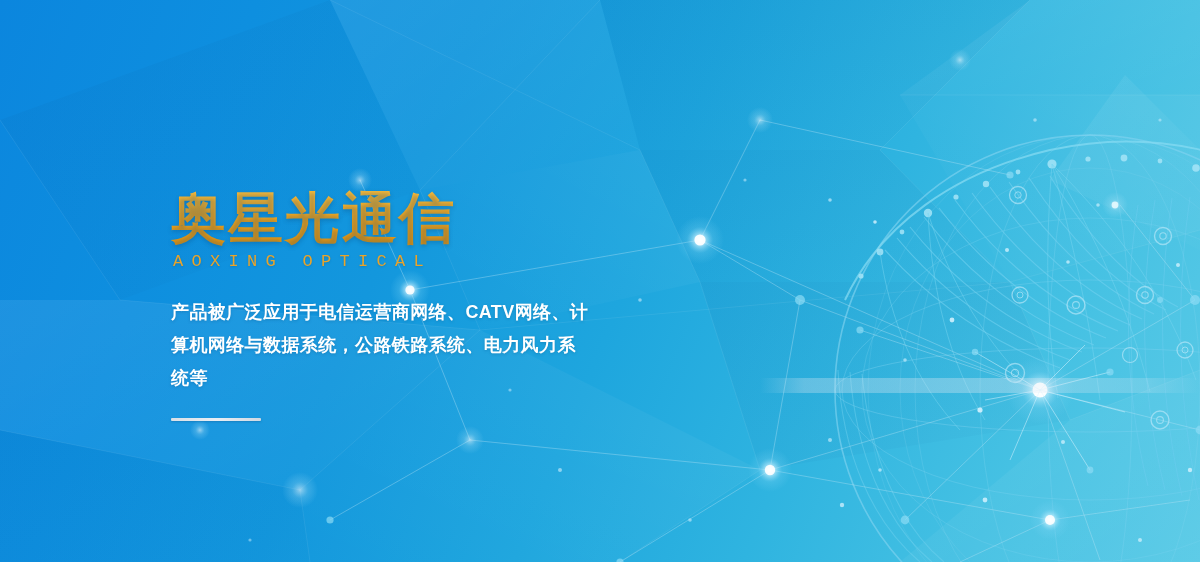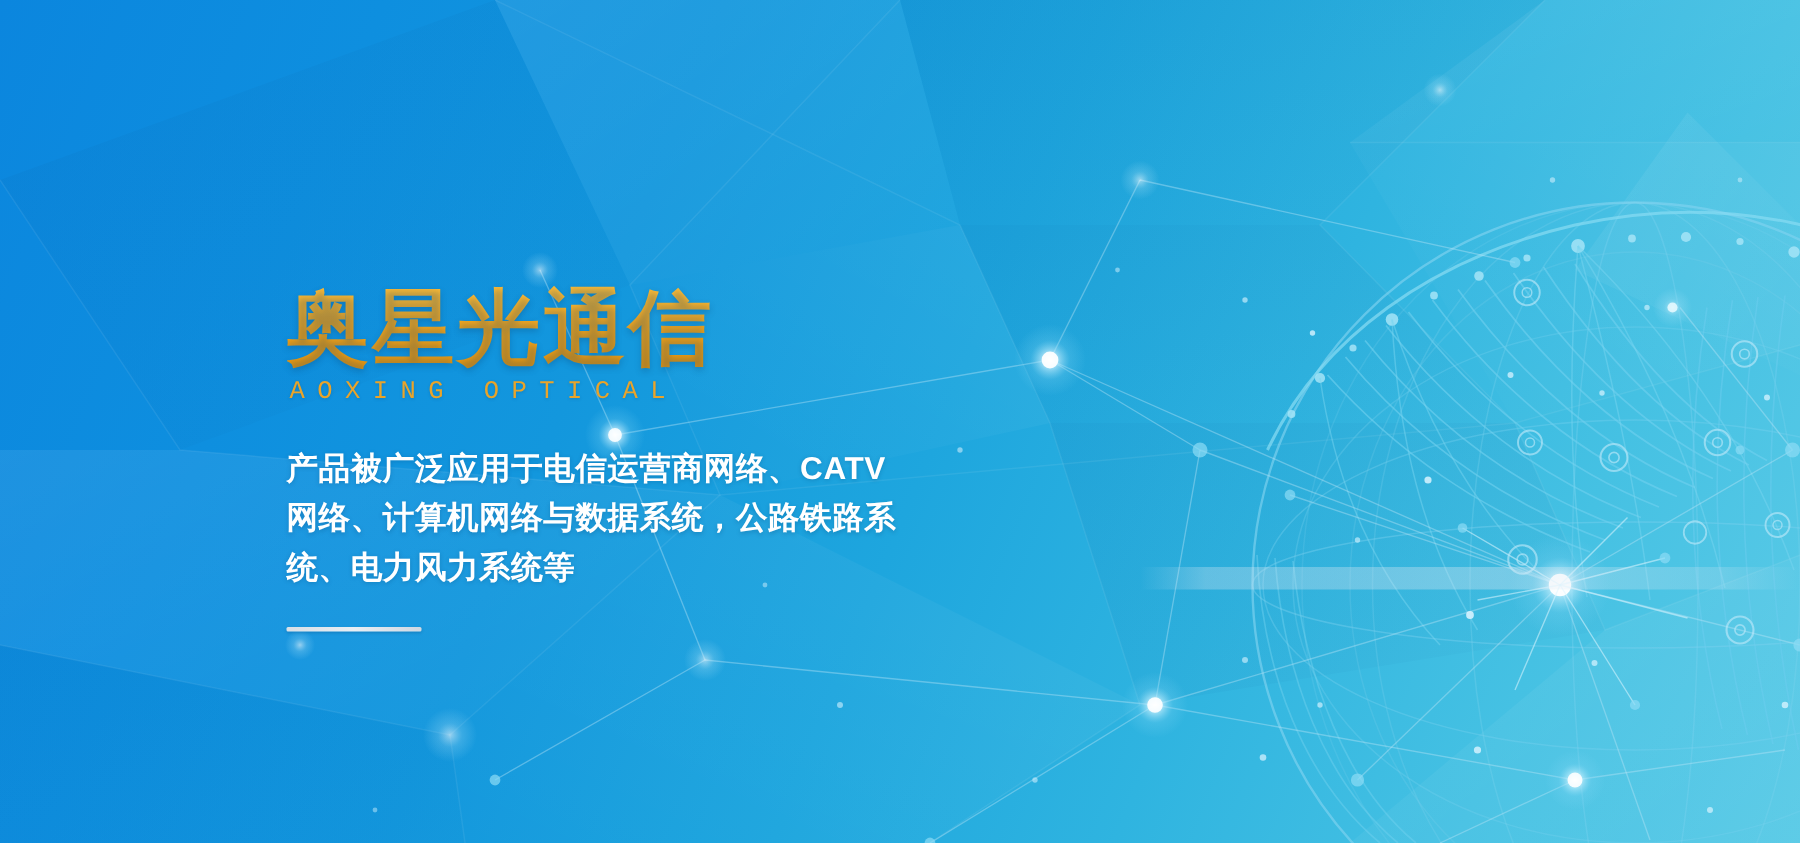--- a/index.html
+++ b/index.html
@@ -36,21 +36,21 @@
       rgba(255,255,255,0) 0%,
       rgba(226,234,244,0.30) 10%,
       rgba(226,234,244,0.34) 55%,
       rgba(226,234,244,0.20) 88%,
       rgba(255,255,255,0) 100%);
     pointer-events:none;
   }
 
   
   .content{
-    position:absolute;left:191px;top:188px;width:470px;
+    position:absolute;left:171px;top:188px;width:470px;
   }
   .title{
     margin:0;
     font-size:55px;
     line-height:60px;
     font-weight:bold;
     letter-spacing:2px;
     color:#f8a81c;
     background:linear-gradient(180deg,#fdbe3a 0%,#f7a416 55%,#e8940b 100%);
     -webkit-background-clip:text;
@@ -65,21 +65,21 @@
     line-height:20px;
     font-weight:normal;
     letter-spacing:8.3px;
     color:#e9a42a;
     text-shadow:0 1px 2px rgba(10,70,120,0.25);
     white-space:nowrap;
     font-family:Liberation Mono, monospace;
   }
   .desc{
     margin:24px 0 11px 0;
-    font-size:21px;
+    font-size:18px;
     line-height:33px;
     font-weight:bold;
     color:#ffffff;
     letter-spacing:0.4px;
     text-shadow:0 1px 3px rgba(8,70,120,0.28);
     max-width:418px;
   }
   .divider{
     margin-top:23px;
     width:90px;height:3px;

